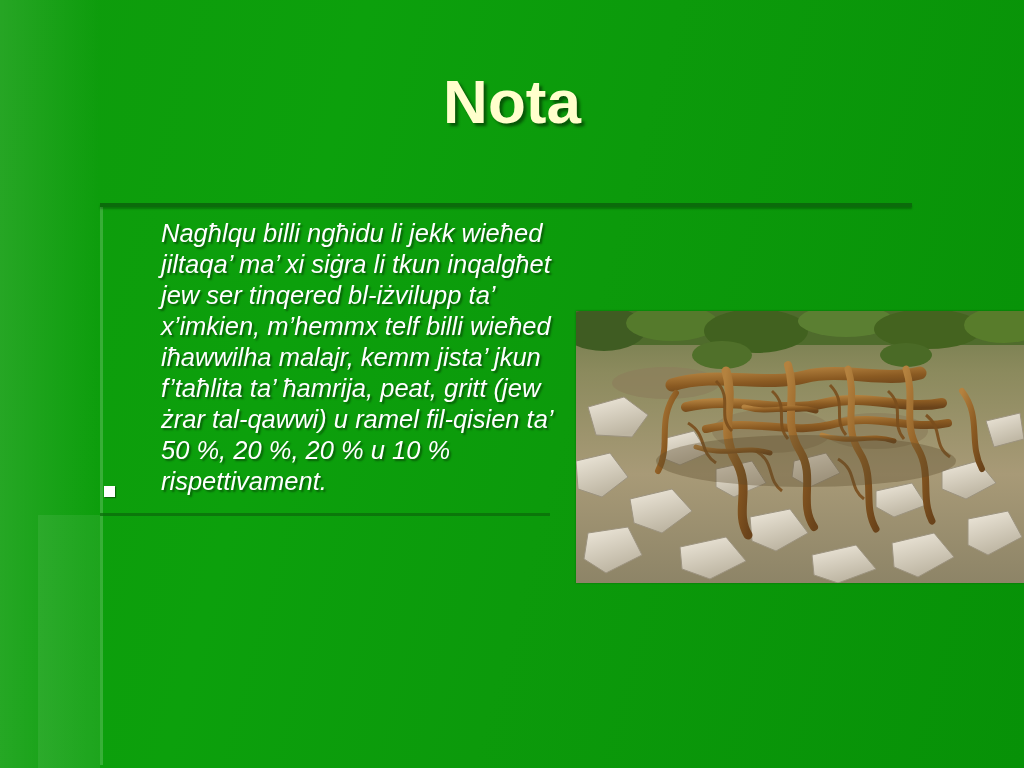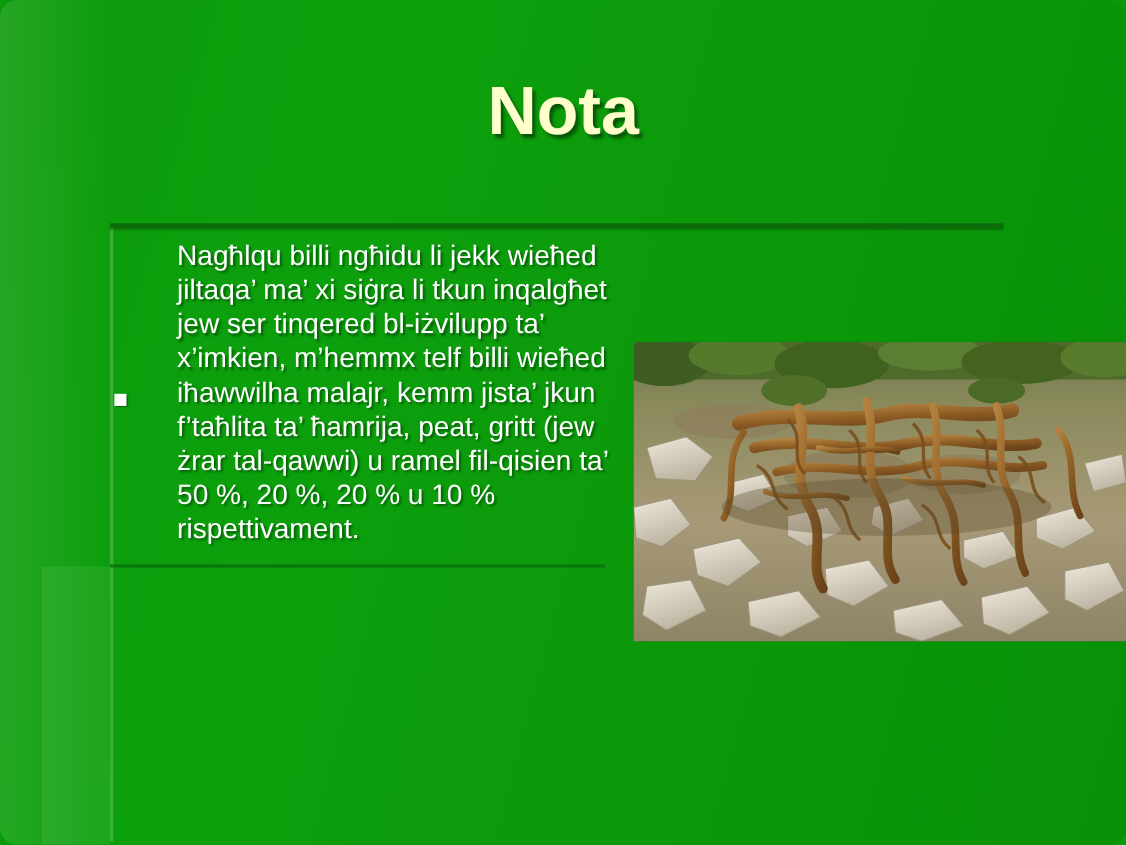--- a/index.html
+++ b/index.html
@@ -13,21 +13,20 @@
     font-family: "Liberation Sans", sans-serif;
     background: #0a9b0a;
   }
   .slide {
     position: relative;
     width: 1024px;
     height: 768px;
     background:
       linear-gradient(105deg, #0e9b0c 0%, #0ca00c 30%, #0c9a0b 55%, #079107 100%);
     overflow: hidden;
-    border-radius: 16px;
   }
   
   .band-left {
     position: absolute;
     left: 0;
     top: 0;
     width: 100px;
     height: 768px;
     background: linear-gradient(90deg, rgba(255,255,255,0.10), rgba(255,255,255,0.0));
     pointer-events: none;
@@ -81,22 +80,23 @@
     opacity: 0.75;
   }
   .bullets {
     position: absolute;
     left: 104px;
     top: 218px;
     width: 470px;
   }
   .bullet-row {
     display: flex;
-    align-items: center;
+    align-items: flex-end;
     margin-bottom: 14px;
+    font-style: italic;
   }
   .bullet-mark {
     flex: 0 0 auto;
     width: 11px;
     height: 11px;
     margin-top: 11px;
     margin-right: 46px;
     background: #ffffff;
     box-shadow: 1px 1px 1px rgba(0,0,0,0.35);
   }

